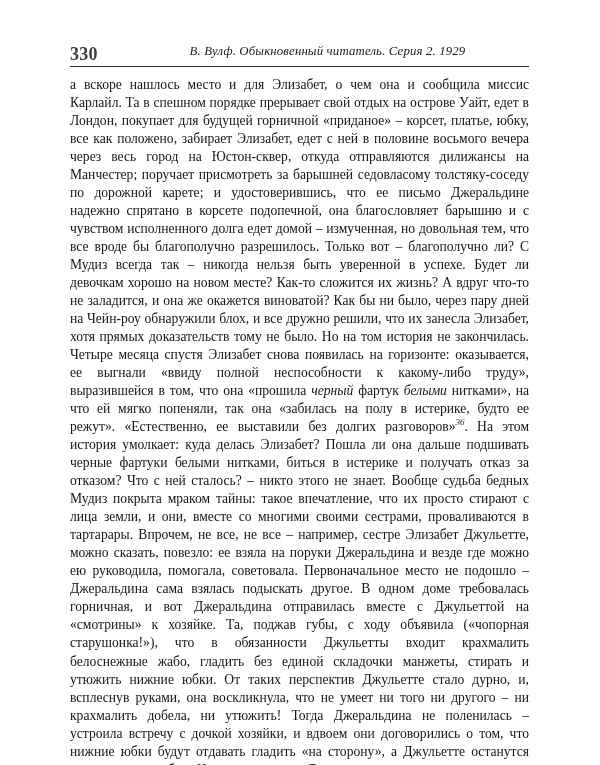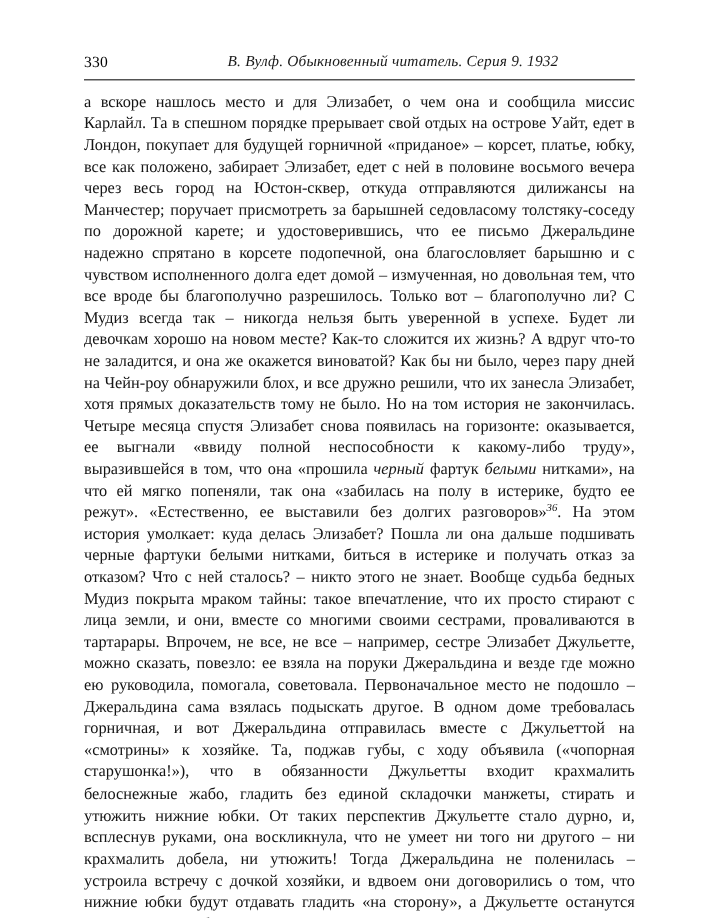--- a/index.html
+++ b/index.html
@@ -32,24 +32,25 @@
     box-sizing: border-box;
   }
   .running-head-row {
     display: flex;
     align-items: baseline;
     justify-content: flex-start;
     height: 17px;
     position: relative;
   }
   .folio {
-    font-size: 13px;
+    font-size: 18px;
     letter-spacing: 0.2px;
-    color: #000000;
+    color: #404040;
     flex: 0 0 auto;
+    font-weight: bold;
   }
   .head-title {
     position: absolute;
     left: 0;
     right: 0;
     text-align: center;
     font-style: italic;
     font-size: 12.8px;
     letter-spacing: 0.15px;
     color: #1a1a1a;
@@ -93,21 +94,21 @@
   }
 </style>
 </head>
 <body>
 
 <div class="page">
 
   <div class="running-head">
     <div class="running-head-row">
       <span class="folio">330</span>
-      <span class="head-title">В. Вулф. Обыкновенный читатель. Серия 9. 1932</span>
+      <span class="head-title">В. Вулф. Обыкновенный читатель. Серия 2. 1929</span>
     </div>
   </div>
   <div class="head-rule"></div>
 
   <div class="body-col">
     <p class="para"><span>а вскоре нашлось место и для Элизабет, о чем она и сообщила миссис Карлайл. Та в спешном порядке прерывает свой отдых на острове Уайт, едет в Лондон, покупает для будущей горничной «приданое» – корсет, платье, юбку, все как положено, забирает Элизабет, едет с ней в половине восьмого вечера через весь город на Юстон-сквер, откуда отправляются дилижансы на Манчестер; поручает присмотреть за барышней седовласому толстяку-соседу по дорожной карете; и удостоверившись, что ее письмо Джеральдине надежно спрятано в корсете подопечной, она благословляет барышню и с чувством исполненного долга едет домой – измученная, но довольная тем, что все вроде бы благополучно разрешилось. Только вот – благополучно ли? С Мудиз всегда так – никогда нельзя быть уверенной в успехе. Будет ли девочкам хорошо на новом месте? Как-то сложится их жизнь? А вдруг что-то не заладится, и она же окажется виноватой? Как бы ни было, через пару дней на Чейн-роу обнаружили блох, и все дружно решили, что их занесла Элизабет, хотя прямых доказательств тому не было. Но на том история не закончилась. Четыре месяца спустя Элизабет снова появилась на горизонте: оказывается, ее выгнали «ввиду полной неспособности к какому-либо труду», выразившейся в том, что она «прошила </span><i>черный</i><span> фартук </span><i>белыми</i><span> нитками», на что ей мягко попеняли, так она «забилась на полу в истерике, будто ее режут». «Естественно, ее выставили без долгих разговоров»</span><sup class="fn">36</sup><span>. На этом история умолкает: куда делась Элизабет? Пошла ли она дальше подшивать черные фартуки белыми нитками, биться в истерике и получать отказ за отказом? Что с ней сталось? – никто этого не знает. Вообще судьба бедных Мудиз покрыта мраком тайны: такое впечатление, что их просто стирают с лица земли, и они, вместе со многими своими сестрами, проваливаются в тартарары. Впрочем, не все, не все – например, сестре Элизабет Джульетте, можно сказать, повезло: ее взяла на поруки Джеральдина и везде где можно ею руководила, помогала, советовала. Первоначальное место не подошло – Джеральдина сама взялась подыскать другое. В одном доме требовалась горничная, и вот Джеральдина отправилась вместе с Джульеттой на «смотрины» к хозяйке. Та, поджав губы, с ходу объявила («чопорная старушонка!»), что в обязанности Джульетты входит крахмалить белоснежные жабо, гладить без единой складочки манжеты, стирать и утюжить нижние юбки. От таких перспектив Джульетте стало дурно, и, всплеснув руками, она воскликнула, что не умеет ни того ни другого – ни крахмалить добела, ни утюжить! Тогда Джеральдина не поленилась – устроила встречу с дочкой хозяйки, и вдвоем они договорились о том, что нижние юбки будут отдавать гладить «на сторону», а Джульетте останутся манжеты и жабо. Но и на этом Джеральдина не успокоилась: она договорилась со своей шляпницей, что та преподаст барышне несколько уроков «кройки и шитья». Не оставляла Джульетту вниманием и миссис Карлайл: написала ей ласковое письмо, прислала подарок. В общем, суеты хватало: новые предложения, новые хлопоты, новые «чопорные старушонки», новые смотрины... Тем временем Джульетта написала роман, дала его</span></p>
   </div>
 
 </div>
 

